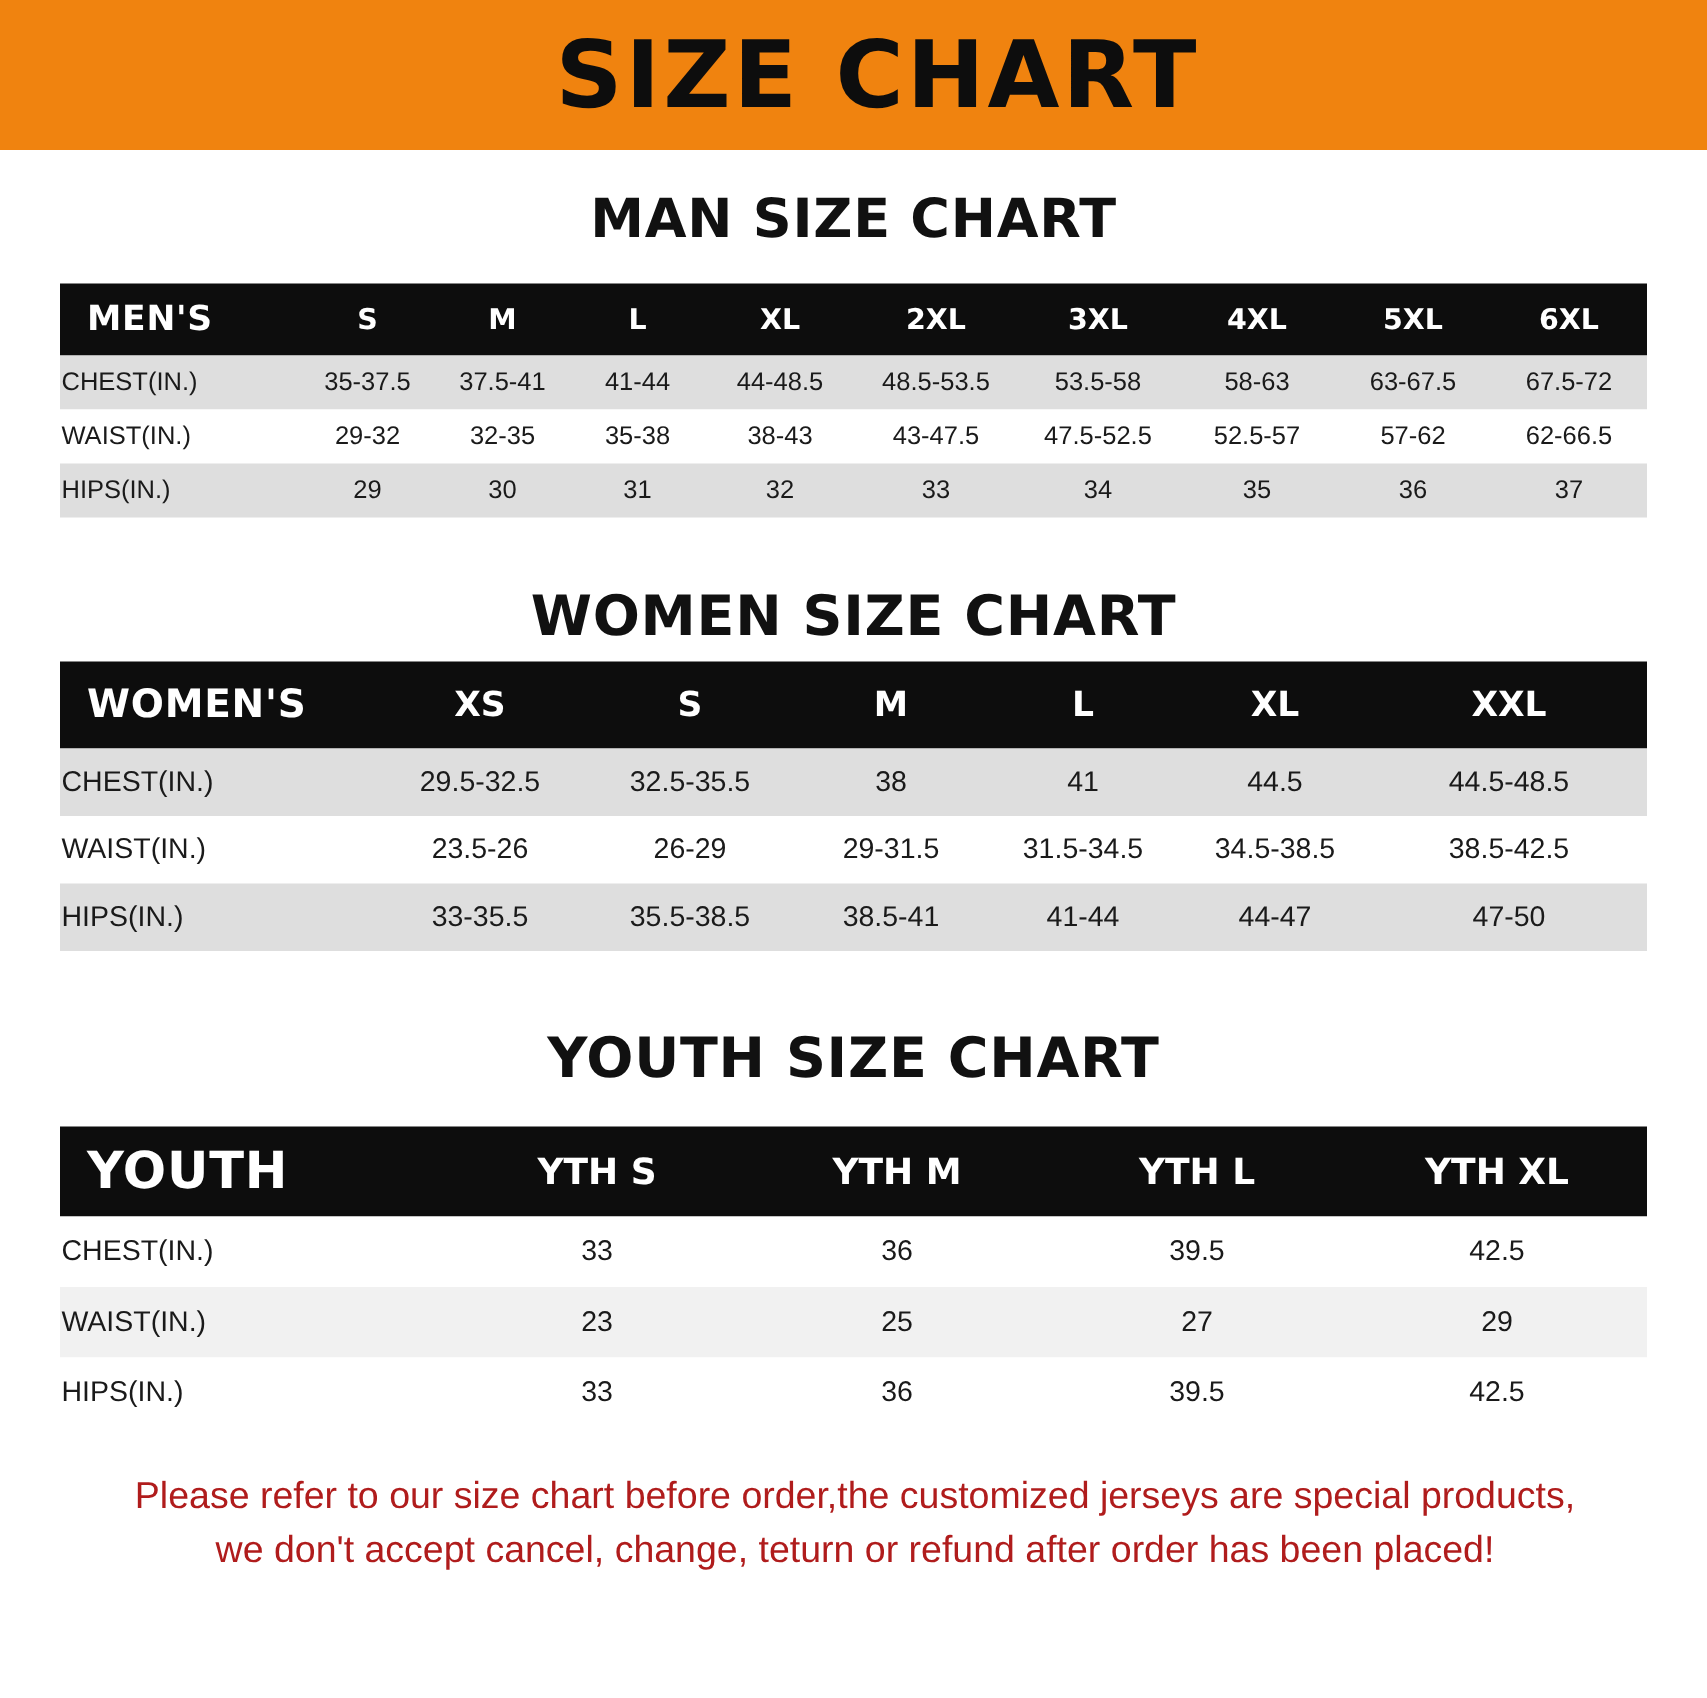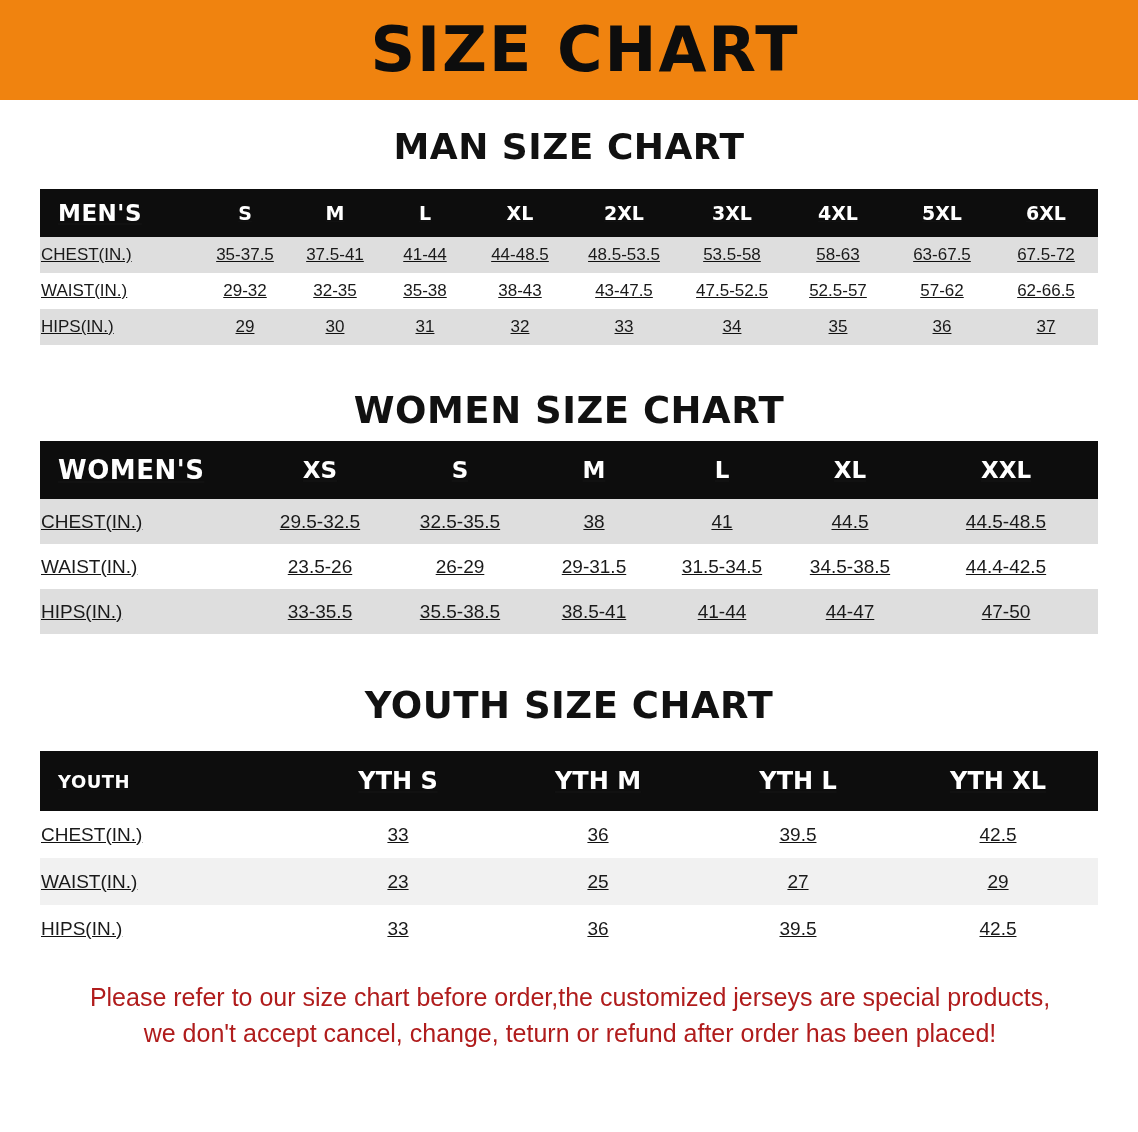--- a/index.html
+++ b/index.html
@@ -50,21 +50,20 @@
   .section-title.man { margin: 26px 0 22px; }
   .section-title.women { margin: 44px 0 9px; font-size: 37px; }
   .section-title.youth { margin: 50px 0 24px; font-size: 37px; }
 
   
   table.size-table {
     width: 1058px;
     border-collapse: collapse;
     table-layout: fixed;
     margin: 0 auto;
-    text-decoration: underline;
   }
   table.size-table thead th {
     background: #0d0d0d;
     color: #ffffff;
     font-weight: bold;
     text-align: center;
     font-family: "DejaVu Sans", sans-serif;
   }
   table.size-table thead th.rowhead {
     text-align: left;
@@ -90,21 +89,21 @@
   #men-table tbody td { height: 34px; font-size: 17px; }
   #men-table tbody td.rowhead { font-size: 17px; }
 
   
   #women-table thead th { height: 56px; font-size: 23px; }
   #women-table thead th.rowhead { font-size: 26px; }
   #women-table tbody td { height: 43px; font-size: 19px; }
 
   
   #youth-table thead th { height: 58px; font-size: 24px; }
-  #youth-table thead th.rowhead { font-size: 18px; }
+  #youth-table thead th.rowhead { font-size: 34px; }
   #youth-table tbody td { height: 45px; font-size: 19px; }
 
   
   .note {
     margin: 28px auto 0;
     width: 1060px;
     text-align: center;
     color: #b01c1c;
     font-family: "Liberation Sans", sans-serif;
     font-size: 25px;
@@ -222,21 +221,21 @@
         <td>44.5</td>
         <td>44.5-48.5</td>
       </tr>
       <tr class="band-white">
         <td class="rowhead">WAIST(IN.)</td>
         <td>23.5-26</td>
         <td>26-29</td>
         <td>29-31.5</td>
         <td>31.5-34.5</td>
         <td>34.5-38.5</td>
-        <td>44.4-42.5</td>
+        <td>38.5-42.5</td>
       </tr>
       <tr class="band-dark">
         <td class="rowhead">HIPS(IN.)</td>
         <td>33-35.5</td>
         <td>35.5-38.5</td>
         <td>38.5-41</td>
         <td>41-44</td>
         <td>44-47</td>
         <td>47-50</td>
       </tr>

